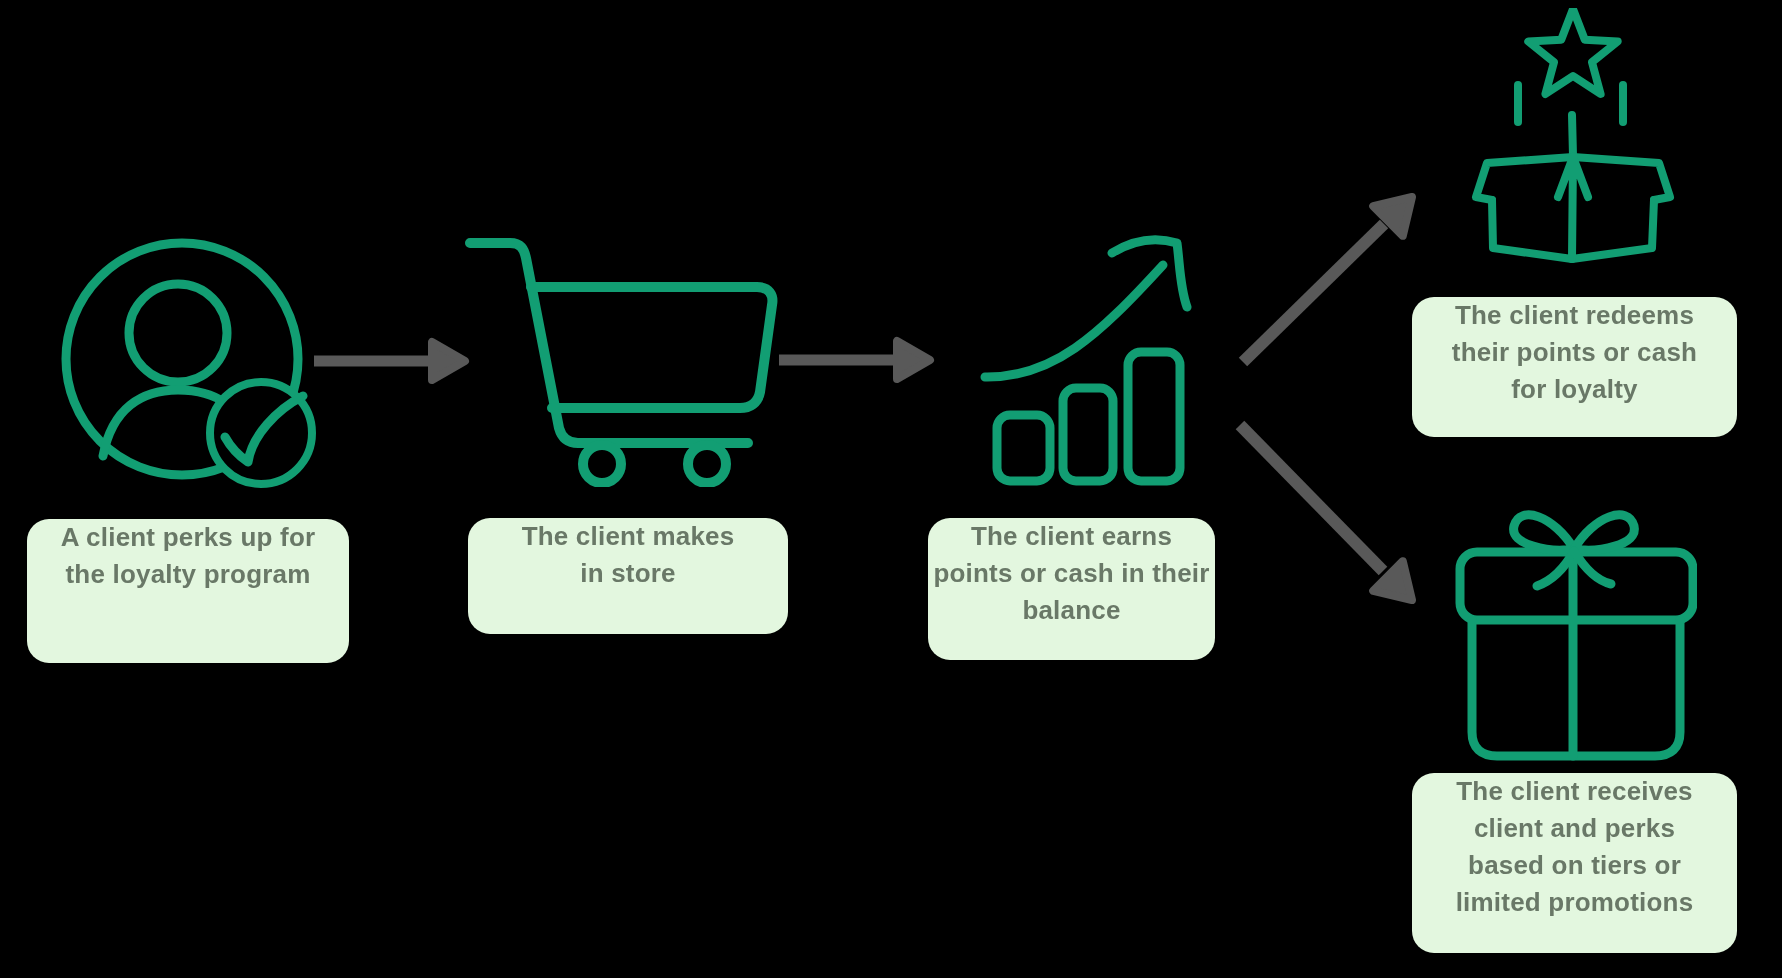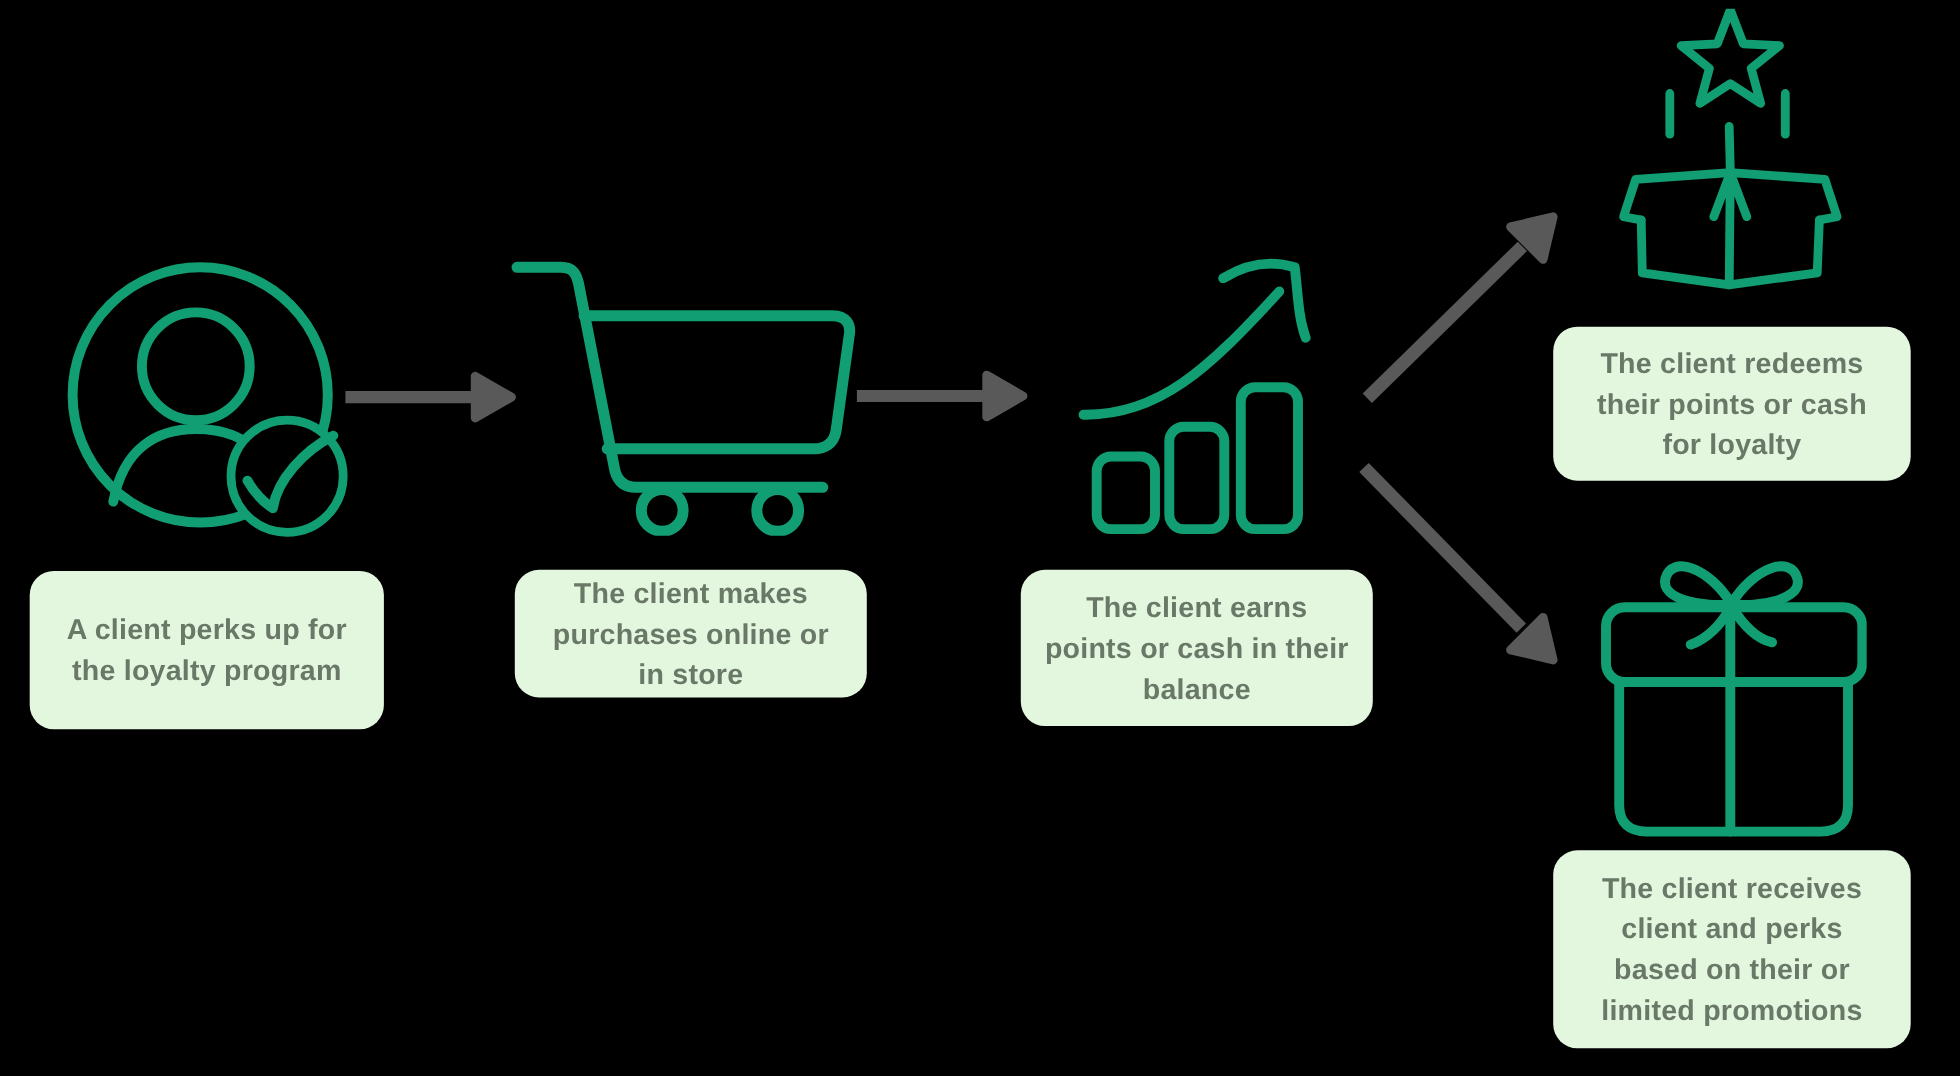--- a/index.html
+++ b/index.html
@@ -27,21 +27,21 @@
   .g-fill{fill:var(--background);}
   .arrow line{stroke:var(--arrow-fill);stroke-linecap:butt;}
   .arrow polygon{fill:var(--arrow-fill);stroke:var(--arrow-fill);stroke-width:8;stroke-linejoin:round;}
   .card{
     position:absolute;
     background:var(--card-bg);
     border-radius:22px;
     display:flex;
     flex-direction:column;
     align-items:center;
-    justify-content:center;
+    justify-content:flex-start;
     text-align:center;
     color:var(--card-text);
     font-weight:700;
     font-size:26px;
     line-height:37px;
     letter-spacing:.2px;
   }
 </style>
 </head>
 <body>
@@ -112,36 +112,35 @@
     <path class="g" d="M122,59 C133,77 146,89 159,92" stroke-width="9"></path>
   </svg>
 
   <div class="card" style="left:27px;top:519px;width:322px;height:144px">
     <div>A client perks up for</div>
     <div>the loyalty program</div>
   </div>
 
   <div class="card" style="left:468px;top:518px;width:320px;height:116px">
     <div>The client makes</div>
-    <div>purchases online or</div>
     <div>in store</div>
   </div>
 
-  <div class="card" style="left:928px;top:518px;width:320px;height:142px">
+  <div class="card" style="left:928px;top:518px;width:287px;height:142px">
     <div>The client earns</div>
     <div>points or cash in their</div>
     <div>balance</div>
   </div>
 
   <div class="card" style="left:1412px;top:297px;width:325px;height:140px">
     <div>The client redeems</div>
     <div>their points or cash</div>
     <div>for loyalty</div>
   </div>
 
   <div class="card" style="left:1412px;top:773px;width:325px;height:180px">
     <div>The client receives</div>
     <div>client and perks</div>
-    <div>based on their or</div>
+    <div>based on tiers or</div>
     <div>limited promotions</div>
   </div>
 
 </div>
 
 </body></html>

